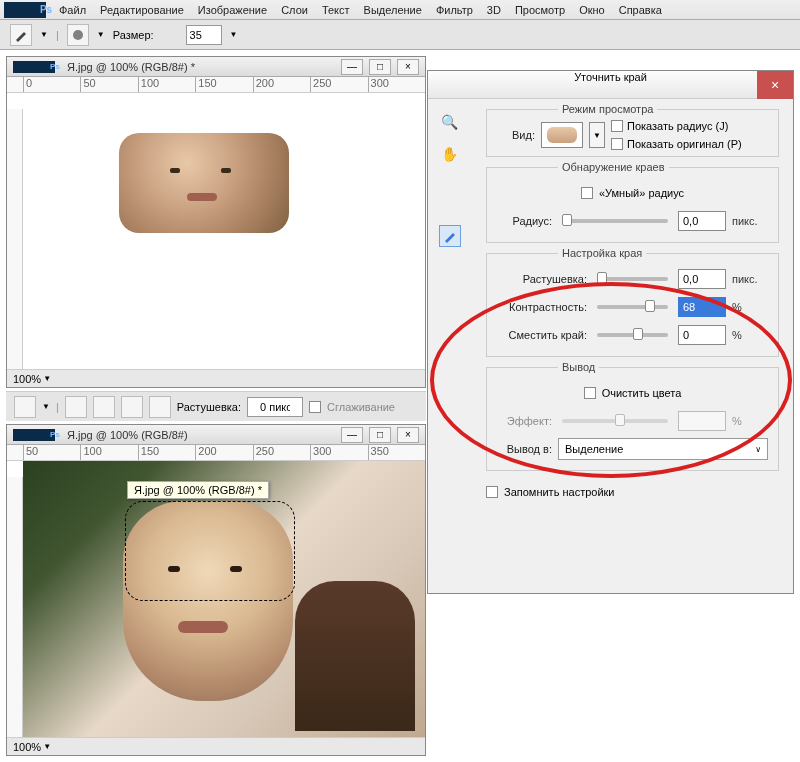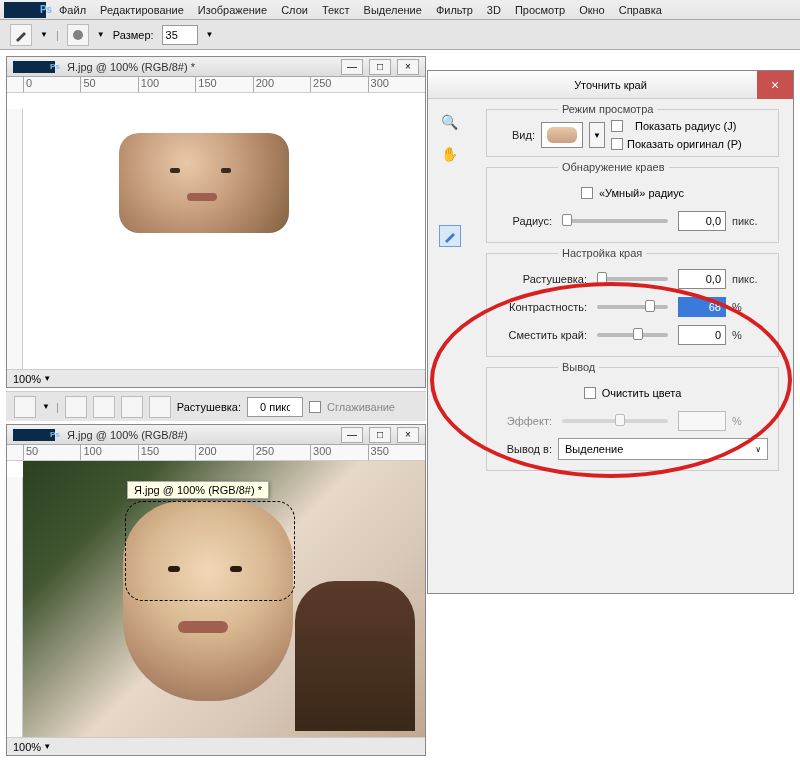--- a/index.html
+++ b/index.html
@@ -2,51 +2,51 @@
 <html><head>
 <meta charset="utf-8">
 <style>
   * { box-sizing: border-box; font-family: Tahoma, Arial, sans-serif; font-size: 11px; }
   body { margin: 0; background: #fff; width: 800px; height: 762px; overflow: hidden; position: relative; }
   .menubar { height: 20px; background: linear-gradient(#efefef,#e5e5e5); border-bottom: 1px solid #aaa; display: flex; align-items: center; padding: 0 4px; }
   .ps-logo { width: 18px; height: 16px; background: #0a2a4a; color: #7fb7ff; font-weight: bold; font-size: 10px; display: flex; align-items: center; justify-content: center; margin-right: 6px; padding-left: 42px; }
   .menu-item { padding: 0 7px; color: #222; }
   .optbar { height: 30px; background: #e5e5e5; border-bottom: 1px solid #aaa; display: flex; align-items: center; padding: 0 10px; gap: 8px; }
   .tool-btn { width: 22px; height: 22px; border: 1px solid #bbb; background: #f5f5f5; display: flex; align-items: center; justify-content: center; }
-  .sm-input { width: 36px; height: 20px; border: 1px solid #999; background: #fff; padding: 0 3px; }
+  .sm-input { width: 36px; height: 20px; border: 1px solid #999; background: #fff; padding: 0 3px; margin-left: 24px; }
   .doc-window { position: absolute; border: 1px solid #888; background: #e8e8e8; }
   .doc-title { height: 20px; background: linear-gradient(#f2f2f2,#dcdcdc); border-bottom: 1px solid #aaa; display: flex; align-items: center; padding: 0 6px; gap: 6px; }
   .doc-title .title-text { flex: 1; color: #333; }
   .win-btn { width: 22px; height: 16px; border: 1px solid #aaa; background: #f5f5f5; display: flex; align-items: center; justify-content: center; font-size: 10px; }
   .rulers { background: #f8f8f8; }
   .top-ruler { height: 16px; border-bottom: 1px solid #ccc; display: flex; font-size: 8px; color: #666; }
   .tick { flex: 1; border-left: 1px solid #aaa; padding-left: 2px; }
   .canvas-area { position: relative; background: #fff; }
   .face-crop { position: absolute; border-radius: 20px; background: radial-gradient(circle at 40% 30%, #e8c8a8 0%, #c8a080 40%, #a88060 70%, #806040 100%); }
   .photo-full { position: absolute; top: 0; left: 0; right: 0; bottom: 0; background: linear-gradient(135deg, #2a4020 0%, #405530 20%, #e8d8c8 50%, #d8c8b8 70%, #c0a890 100%); }
   .selection { position: absolute; border: 1px dashed #000; border-radius: 18px; background: transparent; }
   .statusbar { height: 18px; background: #e8e8e8; border-top: 1px solid #ccc; display: flex; align-items: center; padding: 0 6px; font-size: 10px; }
   .toolbar2 { height: 30px; background: #e5e5e5; border-top: 1px solid #ccc; display: flex; align-items: center; padding: 0 8px; gap: 6px; }
   .sel-icon { width: 22px; height: 22px; border: 1px solid #bbb; background: #f5f5f5; }
   .check { width: 12px; height: 12px; border: 1px solid #888; background: #fff; display: inline-block; }
   .dialog { position: absolute; top: 70px; left: 427px; width: 367px; height: 524px; background: #f0f0f0; border: 1px solid #888; }
-  .dialog-title { height: 28px; background: linear-gradient(#fdfdfd,#e8e8e8); border-bottom: 1px solid #ccc; display: flex; align-items: center; padding: 0 14px; font-size: 14px; position: relative; }
+  .dialog-title { height: 28px; background: linear-gradient(#fdfdfd,#e8e8e8); border-bottom: 1px solid #ccc; display: flex; align-items: flex-start; padding: 0 14px; font-size: 14px; position: relative; }
   .dialog-close { position: absolute; right: 0; top: 0; width: 36px; height: 28px; background: #c8504e; color: #fff; display: flex; align-items: center; justify-content: center; font-size: 14px; }
   .dialog-body { padding: 10px 14px 10px 14px; position: relative; }
   .sidebar-icons { position: absolute; left: 10px; top: 12px; width: 24px; display: flex; flex-direction: column; gap: 10px; align-items: center; }
   .side-icon { width: 22px; height: 22px; display: flex; align-items: center; justify-content: center; font-size: 14px; color: #555; }
   .side-icon.active { border: 1px solid #6aa0e0; background: #d8e8f8; }
   .group { border: 1px solid #ccc; margin: 0 0 10px 44px; padding: 8px 10px 10px 10px; position: relative; }
   .group-title { position: absolute; top: -7px; left: 23px; background: #f0f0f0; padding: 0 4px; color: #444; margin-left: 48px; }
   .row { display: flex; align-items: center; gap: 6px; margin-top: 6px; height: 22px; }
   .label { width: 90px; text-align: right; color: #222; }
   .label-sm { text-align: right; color: #222; }
   .slider { flex: 1; height: 4px; background: #bbb; position: relative; border-radius: 2px; margin: 0 4px; }
   .slider-thumb { position: absolute; width: 10px; height: 12px; background: #fff; border: 1px solid #888; top: -5px; border-radius: 2px; }
-  .num-input { width: 48px; height: 20px; border: 1px solid #888; background: #fff; padding: 0 4px; text-align: right; }
+  .num-input { width: 48px; height: 20px; border: 1px solid #888; background: #fff; padding: 0 4px; text-align: left; }
   .num-input.sel { background: #3a7adb; color: #fff; border-color: #3a7adb; }
   .unit { color: #333; width: 36px; }
   .thumb-view { width: 42px; height: 26px; border: 1px solid #888; background: #fff; display: flex; align-items: center; justify-content: center; }
   .thumb-view-inner { width: 30px; height: 16px; border-radius: 6px; background: linear-gradient(#e8c8a8,#c8a080); }
   .dd-arrow { width: 16px; height: 26px; border: 1px solid #888; background: #f5f5f5; display: flex; align-items: center; justify-content: center; font-size: 8px; }
   .select-box { flex: 1; height: 22px; border: 1px solid #999; background: #fff; display: flex; align-items: center; justify-content: space-between; padding: 0 6px; }
   .select-box .arrow { font-size: 8px; }
   .dialog-footer { display: flex; justify-content: flex-end; gap: 10px; padding: 10px 14px; }
   .dlg-btn { width: 90px; height: 22px; border: 1px solid #999; background: linear-gradient(#fdfdfd,#e8e8e8); display: flex; align-items: center; justify-content: center; }
   .red-ellipse { position: absolute; border: 4px solid #d82020; border-radius: 50%; pointer-events: none; }
@@ -191,21 +191,21 @@
 
     <div class="group">
       <span class="group-title">Режим просмотра</span>
       <div class="row">
         <span class="label-sm" style="width:38px;">Вид:</span>
         <div class="thumb-view">
             <div class="thumb-view-inner"></div>
           </div>
         <div class="dd-arrow">▼</div>
         <div style="flex:1;display:flex;flex-direction:column;gap:6px;">
-          <div style="display:flex;align-items:center;gap:12px;">
+          <div style="display:flex;align-items:center;gap:4px;">
             <span class="check"></span>
             <span>Показать радиус (J)</span>
           </div>
           <div style="display:flex;align-items:center;gap:4px;">
             <span class="check"></span>
             <span>Показать оригинал (P)</span>
           </div>
         </div>
       </div>
     </div>
@@ -270,16 +270,20 @@
       </div>
       <div class="row">
         <span class="label" style="width:55px;">Вывод в:</span>
         <div class="select-box">
           <span>Выделение</span>
           <span class="arrow">∨</span>
         </div>
       </div>
     </div>
 
+    <div class="row" style="margin-left:44px;">
+      <span class="check"></span>
+      <span>Запомнить настройки</span>
+    </div>
   </div>
 </div>
 
 <div class="red-ellipse" style="top:282px; left:430px; width:362px; height:196px;"></div>
 
 </body></html>

